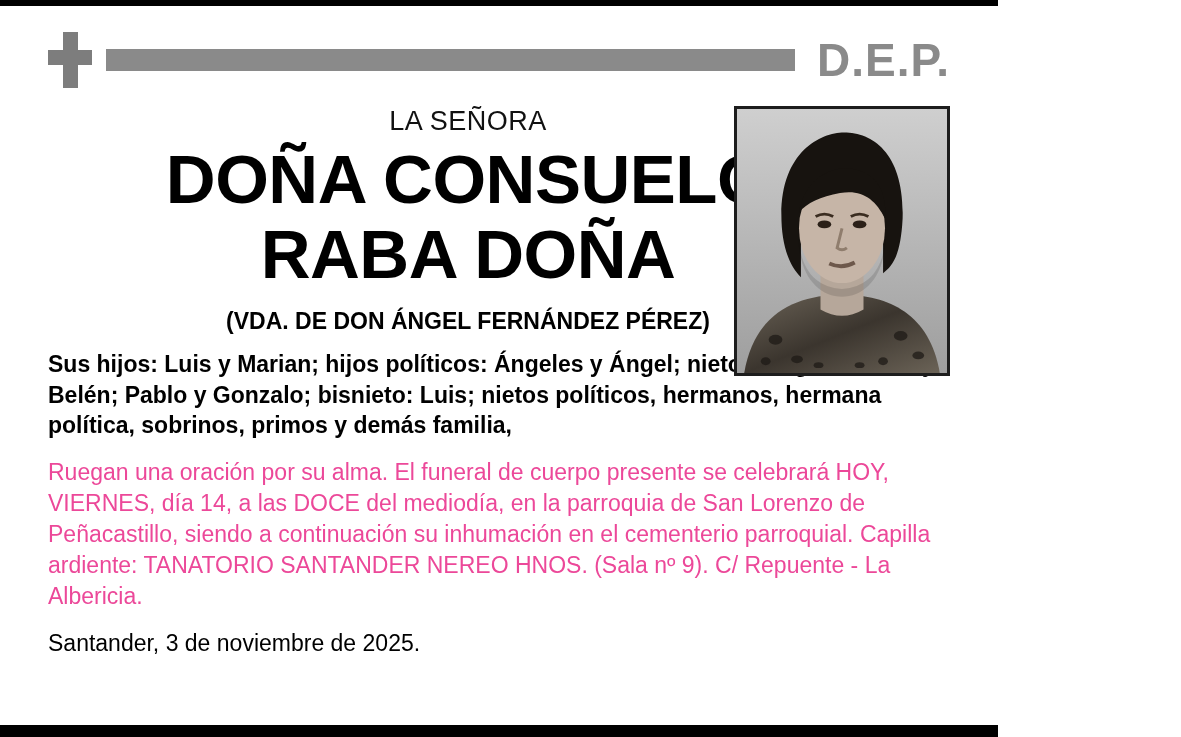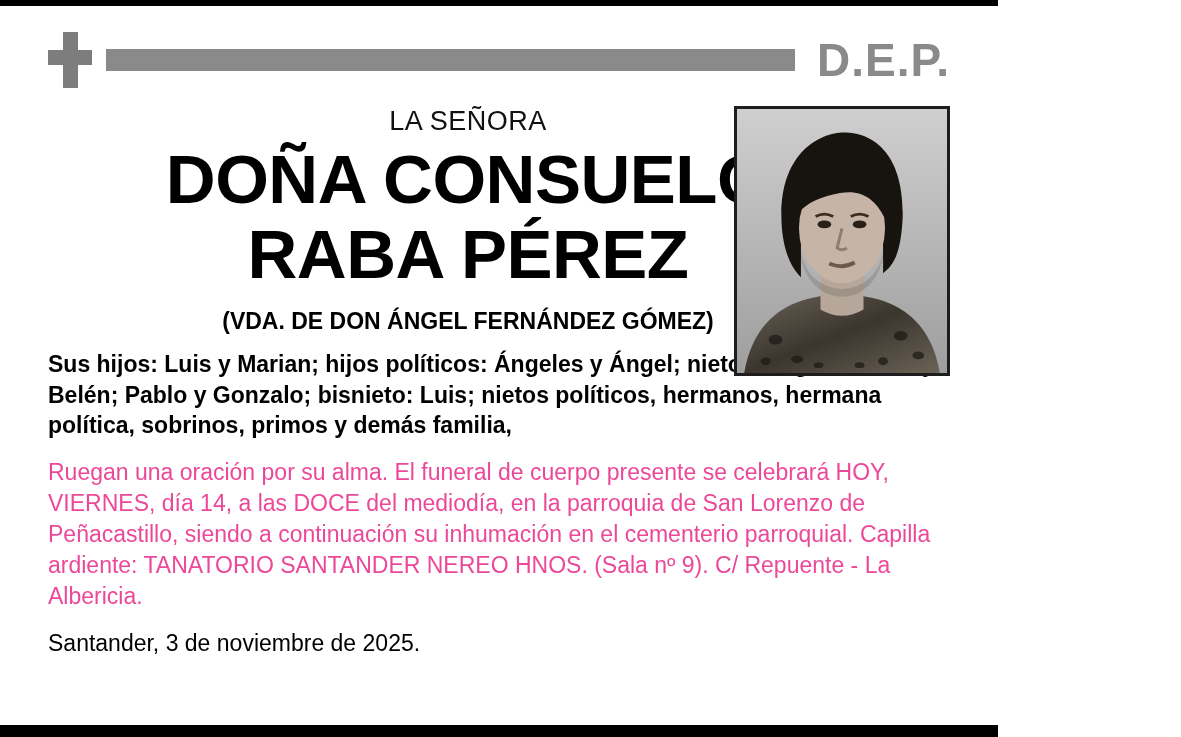--- a/index.html
+++ b/index.html
@@ -215,23 +215,23 @@
           <path d="M95 158 Q108 164 121 157" stroke="#6d584b" stroke-width="4" fill="none"></path>
 
           <path d="M64 120 C 62 160 78 182 108 184 C 138 182 154 160 152 120 C 156 166 134 192 108 192 C 82 192 60 166 64 120 Z" fill="#000" opacity="0.12"></path>
         </svg>
       </div>
 
       <div class="text-col">
         <div class="la-senora">LA SEÑORA</div>
         <div class="name">
           <span>DOÑA CONSUELO</span>
-          <span class="line2">RABA PÉREZ</span>
+          <span class="line2">RABA DOÑA</span>
         </div>
-        <div class="widow">(VDA. DE DON ÁNGEL FERNÁNDEZ GÓMEZ)</div>
+        <div class="widow">(VDA. DE DON ÁNGEL FERNÁNDEZ PÉREZ)</div>
       </div>
 
       <div class="family">Sus hijos: Luis y Marian; hijos políticos: Ángeles y Ángel; nietos: Miguel, Marta y Belén; Pablo y Gonzalo; bisnieto: Luis; nietos políticos, hermanos, hermana política, sobrinos, primos y demás familia,</div>
       <div class="funeral">Ruegan una oración por su alma. El funeral de cuerpo presente se celebrará HOY, VIERNES, día 14, a las DOCE del mediodía, en la parroquia de San Lorenzo de Peñacastillo, siendo a continuación su inhumación en el cementerio parroquial. Capilla ardiente: TANATORIO SANTANDER NEREO HNOS. (Sala nº 9). C/ Repuente - La Albericia.</div>
       <div class="closing">
         <div>Santander, 3 de noviembre de 2025.</div>
       </div>
 
     </div>
   </div>

